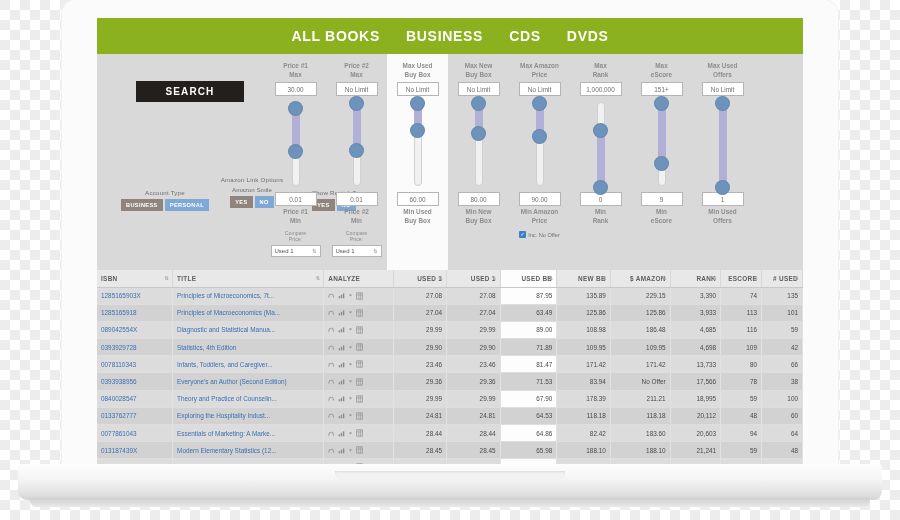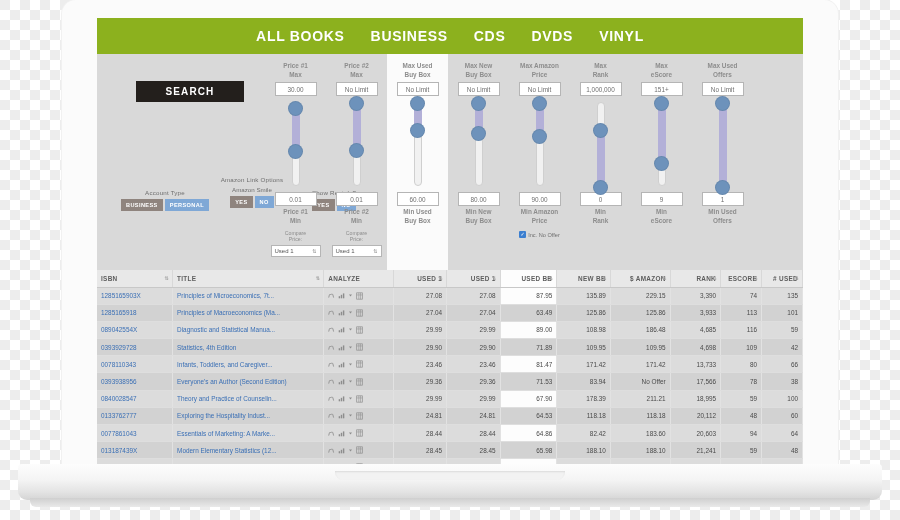--- a/index.html
+++ b/index.html
@@ -157,21 +157,20 @@
 
   <div class="laptop-lid"></div>
 
   <div class="screen">
 
     <div class="navbar" id="navbar">
         <div class="nav-item">ALL BOOKS</div>
         <div class="nav-item">BUSINESS</div>
         <div class="nav-item">CDS</div>
         <div class="nav-item">DVDS</div>
-        <div class="nav-item">VINYL</div>
       </div>
 
     <div class="filters">
 
       <div class="left-panel">
         <div class="btn btn-search">SEARCH</div>
 
         <div class="opt-group g-account">
           <div class="opt-title">Account Type</div>
           <div class="pills">

